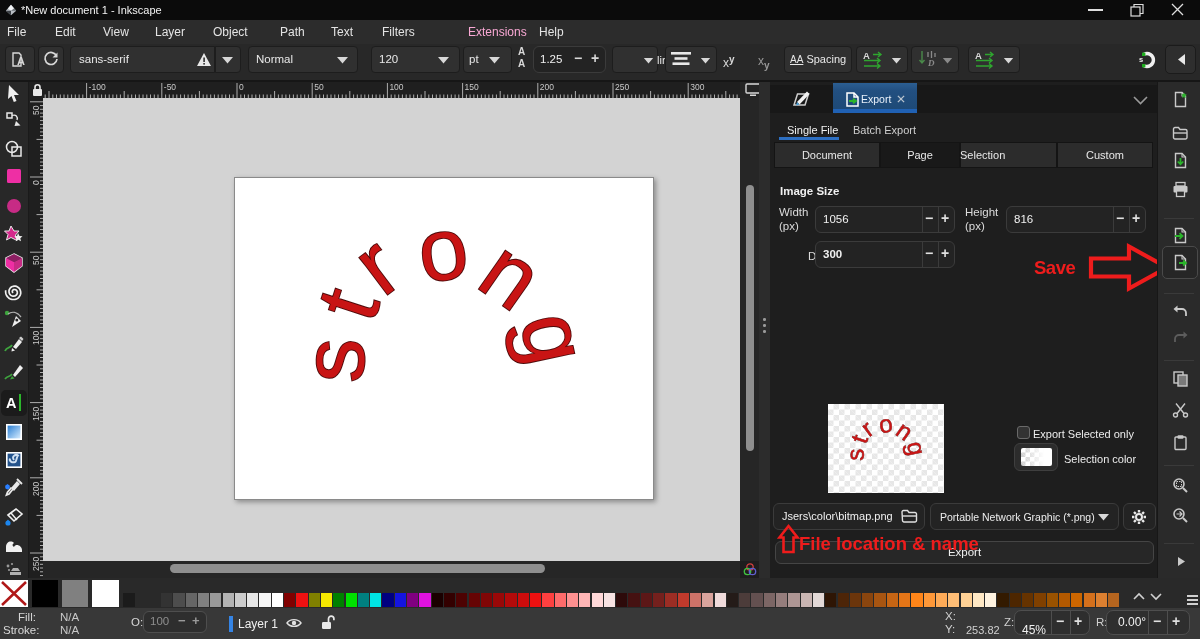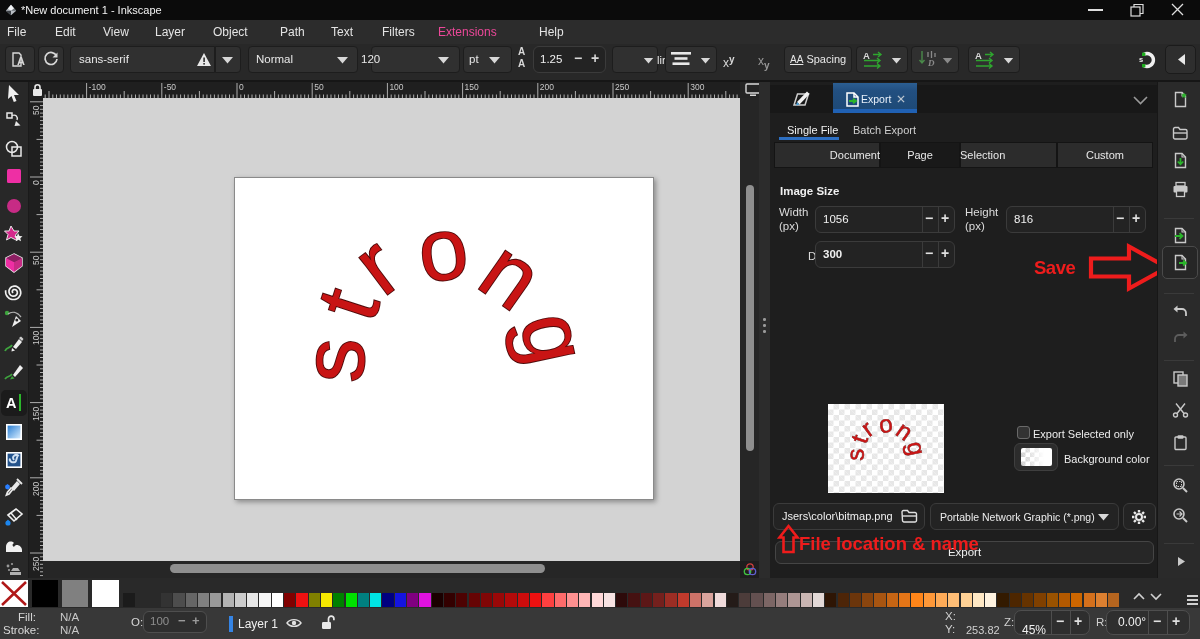--- a/index.html
+++ b/index.html
@@ -27,21 +27,21 @@
   </svg>
 <div style="left:0;top:20px;width:1200px;height:24px;background:#2c2c2c;"></div>
 <div style="position:absolute;left:7px;top:25px;font-size:12px;color:#e4e4e4;font-weight:400;white-space:nowrap;">File</div>
 <div style="position:absolute;left:55px;top:25px;font-size:12px;color:#e4e4e4;font-weight:400;white-space:nowrap;">Edit</div>
 <div style="position:absolute;left:103px;top:25px;font-size:12px;color:#e4e4e4;font-weight:400;white-space:nowrap;">View</div>
 <div style="position:absolute;left:155px;top:25px;font-size:12px;color:#e4e4e4;font-weight:400;white-space:nowrap;">Layer</div>
 <div style="position:absolute;left:213px;top:25px;font-size:12px;color:#e4e4e4;font-weight:400;white-space:nowrap;">Object</div>
 <div style="position:absolute;left:280px;top:25px;font-size:12px;color:#e4e4e4;font-weight:400;white-space:nowrap;">Path</div>
 <div style="position:absolute;left:331px;top:25px;font-size:12px;color:#e4e4e4;font-weight:400;white-space:nowrap;">Text</div>
 <div style="position:absolute;left:382px;top:25px;font-size:12px;color:#e4e4e4;font-weight:400;white-space:nowrap;">Filters</div>
-<div style="position:absolute;left:438px;top:25px;font-size:12px;color:#ec4899;font-weight:400;white-space:nowrap;">Extensions</div>
+<div style="position:absolute;left:468px;top:25px;font-size:12px;color:#f9a8d4;font-weight:400;white-space:nowrap;">Extensions</div>
 <div style="position:absolute;left:539px;top:25px;font-size:12px;color:#e4e4e4;font-weight:400;white-space:nowrap;">Help</div>
 <div style="left:0;top:44px;width:1200px;height:38px;background:#282828;border-bottom:2px solid #161616;"></div>
 <div class="btn" style="left:5px;top:46px;width:30px;height:27px;"></div>
 <svg style="left:11px;top:51px" width="18" height="17" viewBox="0 0 18 17">
 <path d="M2 2 h6 l2 2 v11 h-8 z" fill="none" stroke="#d8d8d8" stroke-width="1.4"></path>
 <text x="6" y="14" font-size="11" fill="#d8d8d8" font-family="Liberation Sans" font-weight="bold">A</text>
 </svg>
 <div class="btn" style="left:38px;top:46px;width:26px;height:27px;"></div>
 <svg style="left:43px;top:51px" width="16" height="16" viewBox="0 0 16 16">
 <path d="M13.5 5 A6 6 0 1 0 14 8" fill="none" stroke="#d8d8d8" stroke-width="1.7"></path>
@@ -57,21 +57,21 @@
 <div class="combo" style="left:215px;top:46px;width:26px;height:27px;border-radius:0 4px 4px 0;"></div>
 <svg style="left:221px;top:56px" width="13" height="8" viewBox="0 0 13 8">
     <polygon points="1,1 12,1 6.5,7.5" fill="#d8d8d8"></polygon>
   </svg>
 <div class="combo" style="left:248px;top:46px;width:110px;height:27px;"></div>
 <div style="position:absolute;left:256px;top:53px;font-size:11.5px;color:#e8e8e8;font-weight:400;white-space:nowrap;">Normal</div>
 <svg style="left:336px;top:56px" width="13" height="8" viewBox="0 0 13 8">
     <polygon points="1,1 12,1 6.5,7.5" fill="#d8d8d8"></polygon>
   </svg>
 <div class="combo" style="left:371px;top:46px;width:89px;height:27px;"></div>
-<div style="position:absolute;left:361px;top:53px;font-size:11.5px;color:#e8e8e8;font-weight:400;white-space:nowrap;">120</div>
+<div style="position:absolute;left:379px;top:53px;font-size:11.5px;color:#e8e8e8;font-weight:400;white-space:nowrap;">120</div>
 <svg style="left:437px;top:56px" width="13" height="8" viewBox="0 0 13 8">
     <polygon points="1,1 12,1 6.5,7.5" fill="#d8d8d8"></polygon>
   </svg>
 <div class="combo" style="left:463px;top:46px;width:49px;height:27px;"></div>
 <div style="position:absolute;left:469px;top:53px;font-size:11.5px;color:#e8e8e8;font-weight:400;white-space:nowrap;">pt</div>
 <svg style="left:488px;top:56px" width="13" height="8" viewBox="0 0 13 8">
     <polygon points="1,1 12,1 6.5,7.5" fill="#d8d8d8"></polygon>
   </svg>
 <div style="position:absolute;left:518px;top:46px;font-size:10px;color:#d8d8d8;font-weight:700;white-space:nowrap;">A</div>
 <div style="position:absolute;left:518px;top:58px;font-size:10px;color:#d8d8d8;font-weight:700;white-space:nowrap;">A</div>
@@ -304,21 +304,21 @@
     <path d="M1 1 L8 8 M8 1 L1 8" stroke="#b9c4cf" stroke-width="1.5"></path>
   </svg>
 <svg style="left:1133px;top:96px" width="15" height="9" viewBox="0 0 15 9">
     <path d="M1 1 L7.5 7.5 L14 1" fill="none" stroke="#9a9a9a" stroke-width="1.6"></path>
   </svg>
 <div style="position:absolute;left:787px;top:124px;font-size:11px;color:#f2f2f2;font-weight:400;white-space:nowrap;">Single File</div>
 <div style="position:absolute;left:853px;top:124px;font-size:11px;color:#cfcfcf;font-weight:400;white-space:nowrap;">Batch Export</div>
 <div style="left:779px;top:137px;width:60px;height:3px;background:#2d6fc2;"></div>
 <div style="left:774px;top:142px;width:106px;height:26px;background:#2c2c2c;border:1px solid #141414;"></div>
 <div style="position:absolute;left:774px;top:149px;font-size:11px;color:#e8e8e8;font-weight:400;white-space:nowrap;">
-    <div style="position:relative;width:106px;text-align:right">Document</div>
+    <div style="position:relative;width:106px;text-align:center">Document</div>
   </div>
 <div style="left:880px;top:142px;width:80px;height:26px;background:#191919;border:1px solid #141414;"></div>
 <div style="position:absolute;left:880px;top:149px;font-size:11px;color:#e8e8e8;font-weight:400;white-space:nowrap;">
     <div style="position:relative;width:80px;text-align:center">Page</div>
   </div>
 <div style="left:960px;top:142px;width:97px;height:26px;background:#2c2c2c;border:1px solid #141414;"></div>
 <div style="position:absolute;left:960px;top:149px;font-size:11px;color:#e8e8e8;font-weight:400;white-space:nowrap;">
     <div style="position:relative;width:97px;text-align:left">Selection</div>
   </div>
 <div style="left:1057px;top:142px;width:96px;height:26px;background:#2c2c2c;border:1px solid #141414;"></div>
@@ -359,21 +359,21 @@
     <text transform="translate(31.7,35.1) rotate(-72)" x="0" y="8.0" text-anchor="middle" font-size="24.3" fill="#c81414" stroke="#4d0a0a" stroke-width="0.50" paint-order="stroke" font-family="Liberation Sans">t</text>
     <text transform="translate(40.3,25.8) rotate(-37)" x="0" y="6.6" text-anchor="middle" font-size="24.3" fill="#c81414" stroke="#4d0a0a" stroke-width="0.50" paint-order="stroke" font-family="Liberation Sans">r</text>
     <text transform="translate(57.9,21.7) rotate(-8)" x="0" y="6.7" text-anchor="middle" font-size="24.3" fill="#c81414" stroke="#4d0a0a" stroke-width="0.50" paint-order="stroke" font-family="Liberation Sans">o</text>
     <text transform="translate(75.5,28.4) rotate(35)" x="0" y="6.6" text-anchor="middle" font-size="24.3" fill="#c81414" stroke="#4d0a0a" stroke-width="0.50" paint-order="stroke" font-family="Liberation Sans">n</text>
     <text transform="translate(84.4,45.3) rotate(78)" x="0" y="4.3" text-anchor="middle" font-size="24.3" fill="#c81414" stroke="#4d0a0a" stroke-width="0.50" paint-order="stroke" font-family="Liberation Sans">g</text>
   </svg>
 <div style="left:1017px;top:426px;width:13px;height:13px;background:#333333;border:1px solid #6a6a6a;border-radius:3px;"></div>
 <div style="position:absolute;left:1033px;top:428px;font-size:11px;color:#ececec;font-weight:400;white-space:nowrap;">Export Selected only</div>
 <div style="left:1014px;top:443px;width:44px;height:28px;background:#2c2c2c;border:1px solid #3f3f3f;border-radius:6px;"></div>
 <div style="left:1021px;top:448px;width:31px;height:18px;background-color:#fff;background-image:linear-gradient(90deg,rgba(255,255,255,0),#fff 75%),linear-gradient(45deg,#cfcfcf 25%,transparent 25%,transparent 75%,#cfcfcf 75%),linear-gradient(45deg,#cfcfcf 25%,transparent 25%,transparent 75%,#cfcfcf 75%);background-size:100% 100%,9px 9px,9px 9px;background-position:0 0,0 0,4.5px 4.5px;border-radius:2px;"></div>
-<div style="position:absolute;left:1064px;top:453px;font-size:11px;color:#ececec;font-weight:400;white-space:nowrap;">Background color</div>
+<div style="position:absolute;left:1064px;top:453px;font-size:11px;color:#ececec;font-weight:400;white-space:nowrap;">Selection color</div>
 <div class="ent" style="left:773px;top:503px;width:152px;height:27px;"></div>
 <div style="position:absolute;left:782px;top:510px;font-size:11px;color:#f0f0f0;font-weight:400;white-space:nowrap;">Jsers\color\bitmap.png</div>
 <svg style="left:901px;top:509px" width="17" height="14" viewBox="0 0 17 14">
 <path d="M1 3 a1.5 1.5 0 0 1 1.5 -1.5 h4 l1.5 2 h6 a1.5 1.5 0 0 1 1.5 1.5 v6.5 a1.5 1.5 0 0 1 -1.5 1.5 h-11 a1.5 1.5 0 0 1 -1.5 -1.5 z" fill="none" stroke="#e0e0e0" stroke-width="1.4"></path>
 <path d="M1.5 7 h14" stroke="#e0e0e0" stroke-width="1.4"></path>
 </svg>
 <div class="ent" style="left:930px;top:503px;width:189px;height:27px;"></div>
 <div style="position:absolute;left:940px;top:511px;font-size:10.5px;color:#ececec;font-weight:400;white-space:nowrap;">Portable Network Graphic (*.png)</div>
 <svg style="left:1097px;top:513px" width="13" height="8" viewBox="0 0 13 8">
     <polygon points="1,1 12,1 6.5,7.5" fill="#d8d8d8"></polygon>

